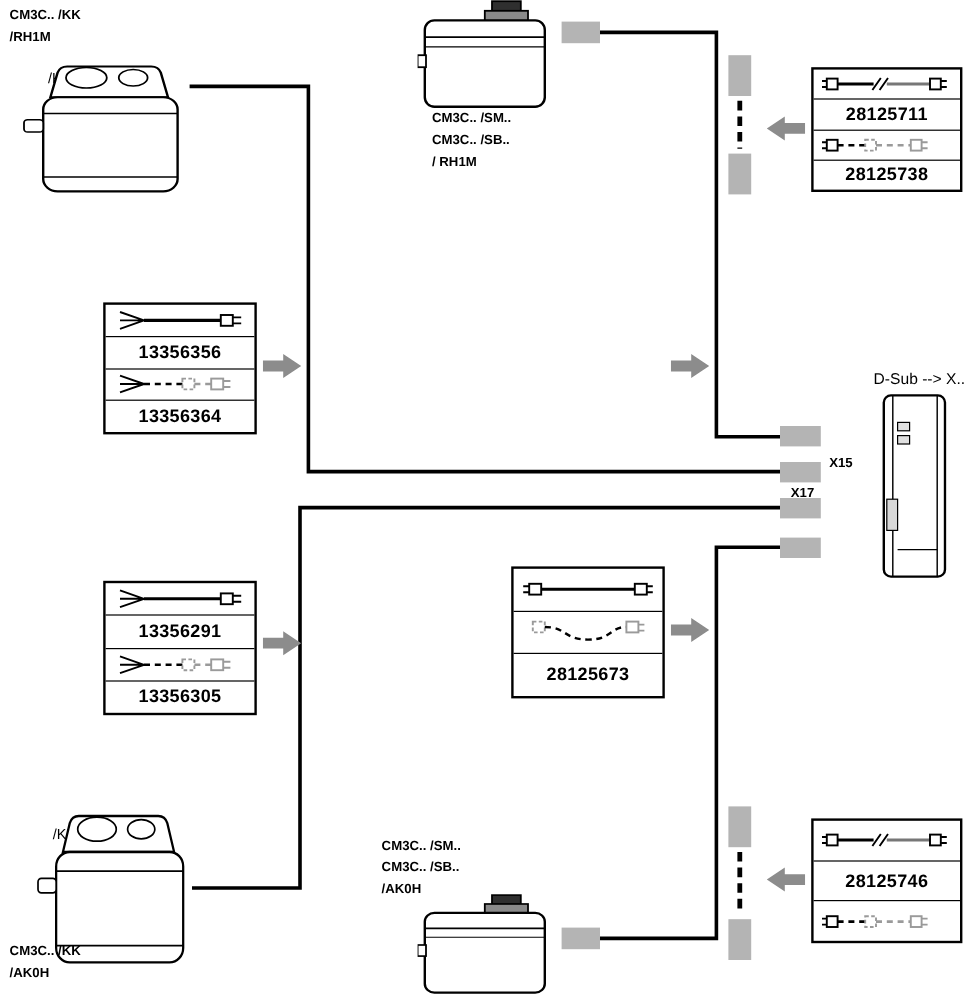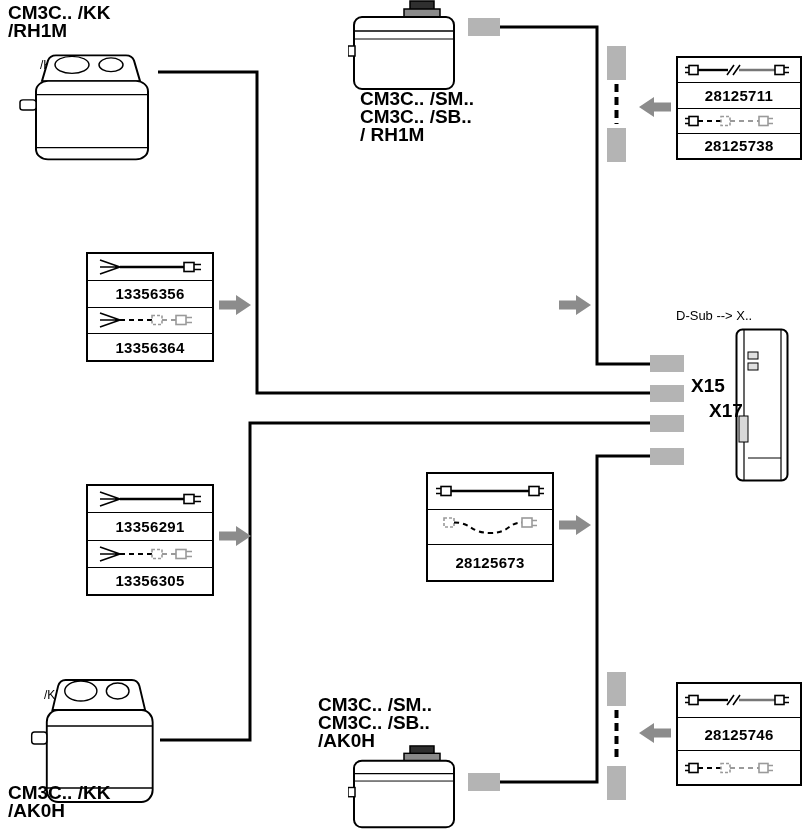--- a/index.html
+++ b/index.html
@@ -1,19 +1,19 @@
 <!DOCTYPE html>
 <html><head>
 <meta charset="utf-8">
 <style>
   html,body{margin:0;padding:0;background:#fff;}
   body{font-family:"Liberation Sans",sans-serif;color:#000;}
   #canvas{position:relative;width:805px;height:830px;background:#fff;overflow:hidden;}
   .abs{position:absolute;}
-  .bold15{font-weight:bold;font-size:19px;line-height:18px;white-space:nowrap;}
+  .bold15{font-weight:bold;font-size:11px;line-height:18px;white-space:nowrap;}
   .small-label{font-size:12px;line-height:14px;white-space:nowrap;}
   .drive-label{font-size:13px;line-height:15px;white-space:nowrap;}
   .cable-box{position:absolute;border:2px solid #000;background:#fff;display:flex;flex-direction:column;box-sizing:border-box;}
   .cable-box .row{flex:1;display:flex;align-items:center;justify-content:center;overflow:hidden;}
   .cable-box .row + .row{border-top:1.5px solid #000;}
   .num{font-weight:bold;font-size:15px;letter-spacing:.3px;}
   .conn{position:absolute;width:32px;height:18px;background:#b4b4b4;}
   .connwide{position:absolute;width:34px;height:17px;background:#b4b4b4;}
   .vconn{position:absolute;width:19px;height:34px;background:#b4b4b4;}
   svg{display:block;}
@@ -125,36 +125,36 @@
     </div>
   </div>
   <svg class="abs" style="left:219px;top:294px;" width="33" height="22" viewBox="0 0 33 22">
     <polygon points="0,6.5 17,6.5 17,1 32,11 17,21 17,15.5 0,15.5" fill="#8c8c8c"></polygon>
   </svg>
 
   <svg class="abs" style="left:559px;top:294px;" width="33" height="22" viewBox="0 0 33 22">
     <polygon points="0,6.5 17,6.5 17,1 32,11 17,21 17,15.5 0,15.5" fill="#8c8c8c"></polygon>
   </svg>
 
-  <div class="abs drive-label" style="left:676px;top:308px;">D-Sub --&gt; X..</div>
+  <div class="abs drive-label" style="left:728px;top:308px;">D-Sub --&gt; X..</div>
   <svg class="abs" style="left:735px;top:328px;" width="54" height="154" viewBox="0 0 54 154">
     <rect x="1.5" y="1.5" width="51" height="151" rx="6" fill="#fff" stroke="#000" stroke-width="2"></rect>
     <line x1="9" y1="2" x2="9" y2="152" stroke="#000" stroke-width="1.2"></line>
     <line x1="46" y1="2" x2="46" y2="152" stroke="#000" stroke-width="1.2"></line>
     <rect x="13" y="24" width="10" height="7" fill="#e0e0e0" stroke="#000" stroke-width="1"></rect>
     <rect x="13" y="35" width="10" height="7" fill="#e0e0e0" stroke="#000" stroke-width="1"></rect>
     <rect x="4" y="88" width="9" height="26" fill="#d8d8d8" stroke="#000" stroke-width="1"></rect>
     <line x1="13" y1="130" x2="46" y2="130" stroke="#000" stroke-width="1"></line>
   </svg>
   <div class="connwide" style="left:650px;top:355px;"></div>
   <div class="connwide" style="left:650px;top:385px;"></div>
   <div class="connwide" style="left:650px;top:415px;"></div>
   <div class="connwide" style="left:650px;top:448px;"></div>
   <div class="abs bold15" style="left:691px;top:377px;">X15</div>
-  <div class="abs bold15" style="left:709px;top:402px;">X17</div>
+  <div class="abs bold15" style="left:659px;top:402px;">X17</div>
 
   <div class="cable-box" style="left:426px;top:472px;width:128px;height:110px;">
     <div class="row">
       <svg width="112" height="26" viewBox="0 0 112 26">
         <path d="M2 10.5 h5 M2 15.5 h5" stroke="#000" stroke-width="1.6"></path>
         <rect x="7" y="8.5" width="10" height="9" fill="#fff" stroke="#000" stroke-width="1.6"></rect>
         <line x1="17" y1="13" x2="95" y2="13" stroke="#000" stroke-width="2.6"></line>
         <rect x="95" y="8.5" width="10" height="9" fill="#fff" stroke="#000" stroke-width="1.6"></rect>
         <path d="M105 10.5 h5 M105 15.5 h5" stroke="#000" stroke-width="1.6"></path>
       </svg>

